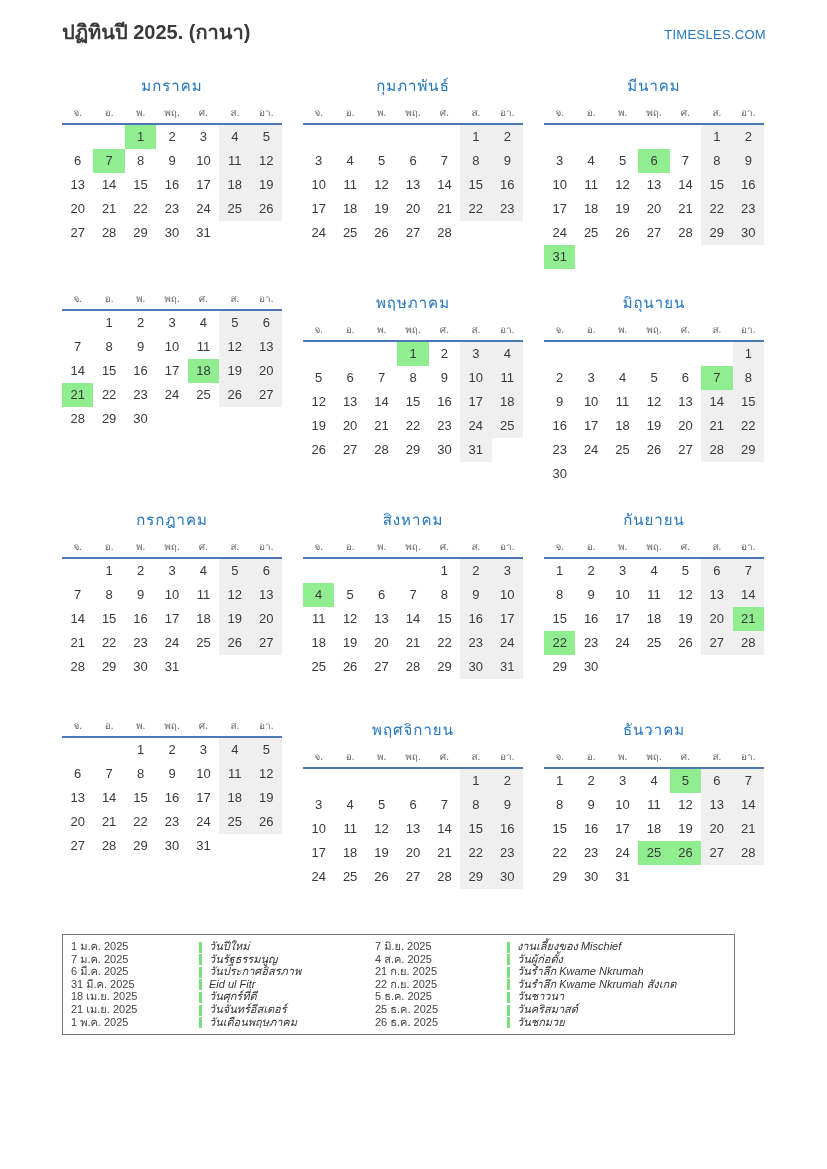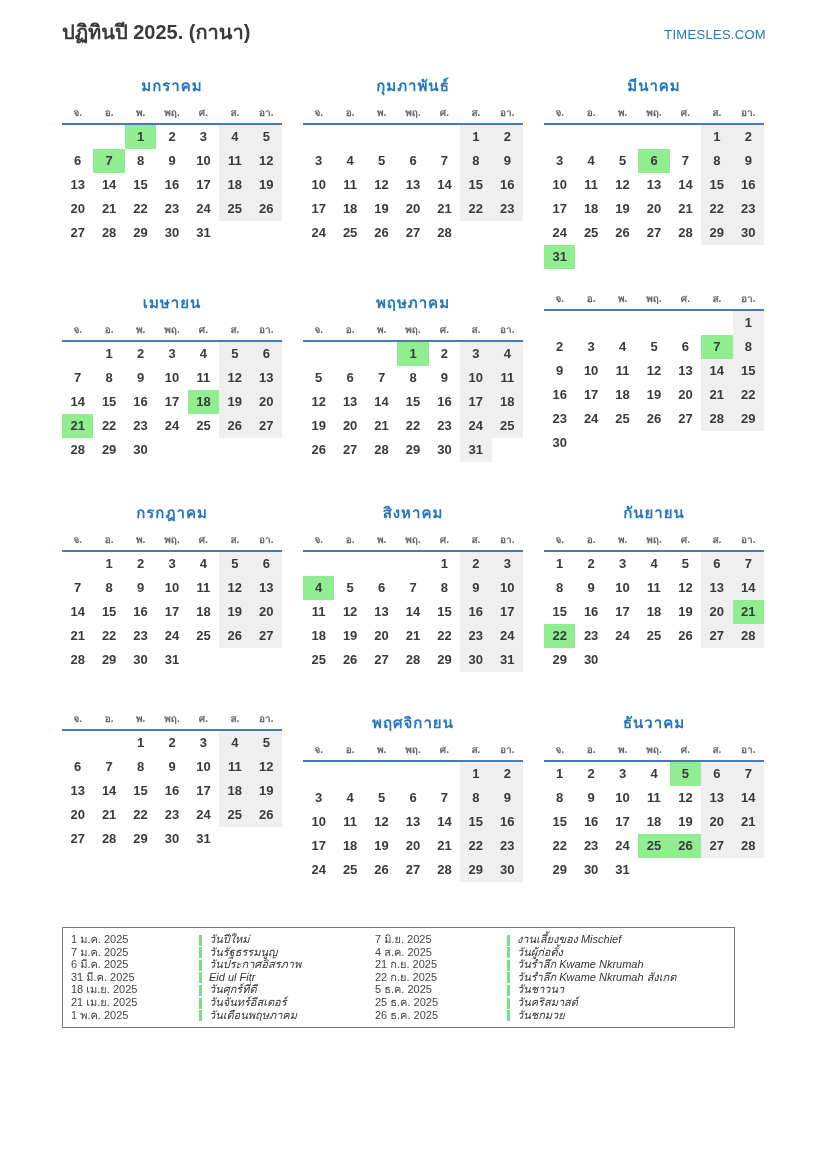--- a/index.html
+++ b/index.html
@@ -21,21 +21,20 @@
   .page{padding:16px 61px 0 62px;}
   .topbar{display:flex;justify-content:space-between;align-items:center;margin-bottom:26px;}
   .page-title{font-size:20px;font-weight:bold;color:#3a3a3a;}
   .site-link{font-size:13px;color:var(--accent);text-decoration:none;letter-spacing:.3px;padding-top:4px;}
   .months{
     display:grid;
     grid-template-columns:repeat(3,220px);
     column-gap:21px;
     row-gap:22px;
     align-items:start;
-    font-weight:bold;
   }
   .month{min-height:188px;}
   .month-title{
     color:var(--accent);
     font-size:15px;
     text-align:center;
     margin-bottom:7px;
     letter-spacing:1px;
     cursor:pointer;
   }
@@ -257,21 +256,20 @@
           <span class="cell hol">31</span>
           <span class="cell"></span>
           <span class="cell"></span>
           <span class="cell"></span>
           <span class="cell"></span>
           <span class="cell"></span>
           <span class="cell"></span>
         </div>
       </div>
       <div class="month">
-        <div class="month-title">เมษายน</div>
         <div class="dow-row">
           <span class="dow">จ.</span>
           <span class="dow">อ.</span>
           <span class="dow">พ.</span>
           <span class="dow">พฤ.</span>
           <span class="dow">ศ.</span>
           <span class="dow">ส.</span>
           <span class="dow">อา.</span>
         </div>
         <div class="week">
@@ -371,20 +369,21 @@
           <span class="cell">26</span>
           <span class="cell">27</span>
           <span class="cell">28</span>
           <span class="cell">29</span>
           <span class="cell">30</span>
           <span class="cell we">31</span>
           <span class="cell"></span>
         </div>
       </div>
       <div class="month">
+        <div class="month-title">มิถุนายน</div>
         <div class="dow-row">
           <span class="dow">จ.</span>
           <span class="dow">อ.</span>
           <span class="dow">พ.</span>
           <span class="dow">พฤ.</span>
           <span class="dow">ศ.</span>
           <span class="dow">ส.</span>
           <span class="dow">อา.</span>
         </div>
         <div class="week">

